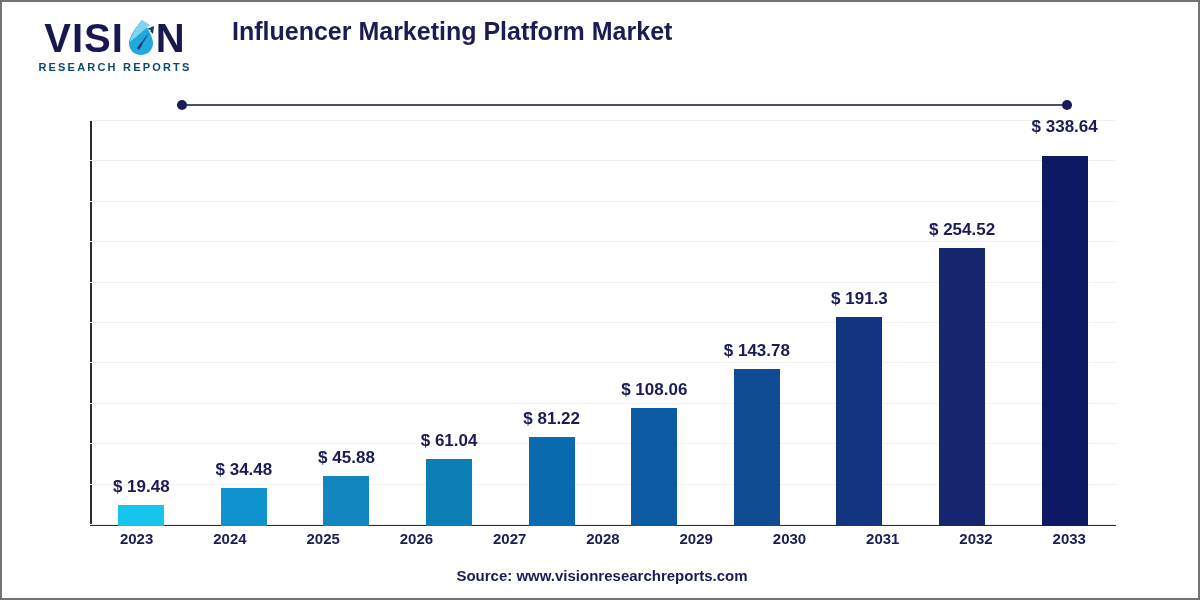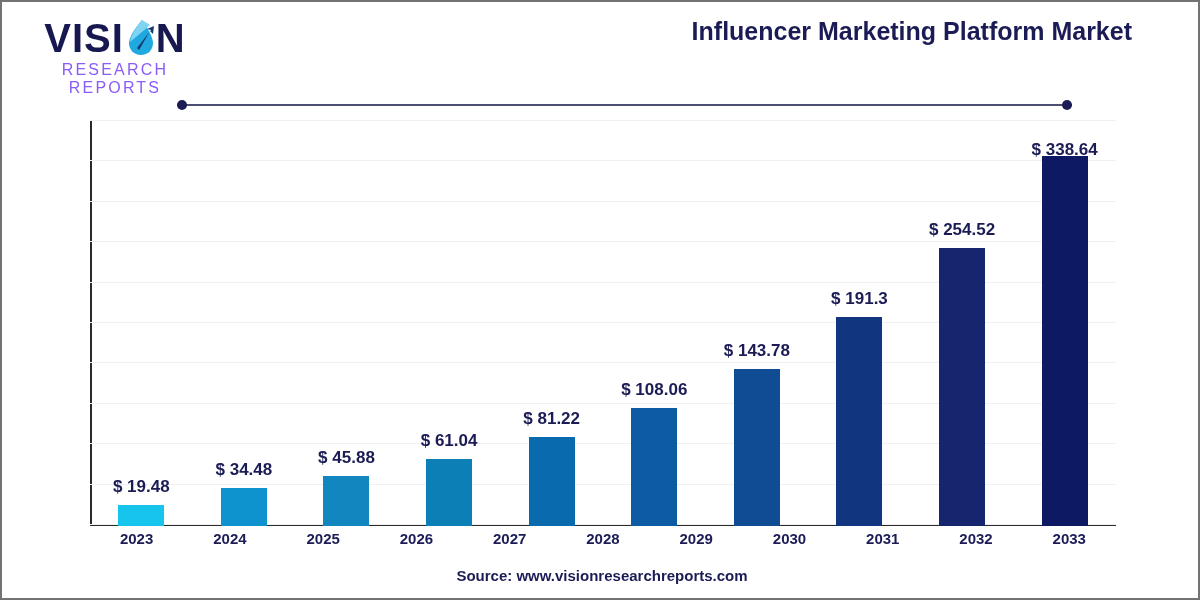--- a/index.html
+++ b/index.html
@@ -46,34 +46,34 @@
     display: inline-block;
     width: 34px;
     height: 40px;
     vertical-align: middle;
     margin: 0 -1px;
   }
   .logo-drop svg { display: block; }
   #logo-sub {
     text-align: center;
     font-family: "Liberation Sans", sans-serif;
-    font-weight: normal;
-    font-size: 16px;
+    font-weight: bold;
+    font-size: 11px;
     letter-spacing: 2.2px;
-    color: #8b5cf6;
+    color: #0c4a6e;
     margin-top: 1px;
   }
 
   
   #title {
     position: absolute;
     left: 230px;
     top: 12px;
     width: 900px;
-    text-align: right;
+    text-align: left;
     font-family: "Liberation Sans", sans-serif;
     font-weight: bold;
     font-size: 25px;
     line-height: 34px;
     color: #1b1c55;
   }
   #title .t-line { display: block; }
 
   
   #divider {
@@ -267,21 +267,21 @@
         </div>
         <div class="bar-slot">
           <div class="bar-value" style="bottom: 217px;">$ 191.3</div>
           <div class="bar-rect" style="height: 209px; background: rgb(18, 53, 127);"></div>
         </div>
         <div class="bar-slot">
           <div class="bar-value" style="bottom: 286px;">$ 254.52</div>
           <div class="bar-rect" style="height: 278px; background: rgb(21, 38, 110);"></div>
         </div>
         <div class="bar-slot">
-          <div class="bar-value" style="bottom: 366px;">$ 338.64</div>
+          <div class="bar-value" style="bottom: 389px;">$ 338.64</div>
           <div class="bar-rect" style="height: 370px; background: rgb(13, 26, 99);"></div>
         </div>
       </div>
   </div>
 
   <div id="xaxis">
       <div class="x-label">2023</div>
       <div class="x-label">2024</div>
       <div class="x-label">2025</div>
       <div class="x-label">2026</div>

